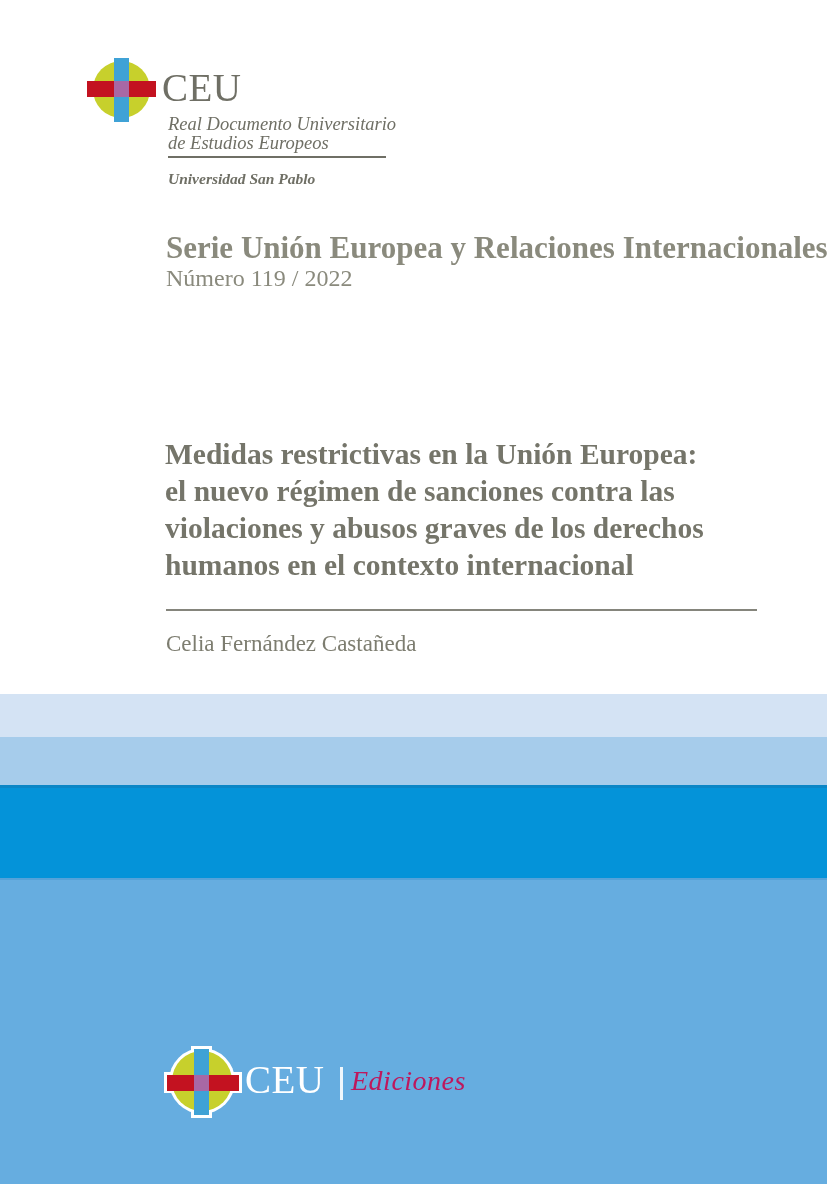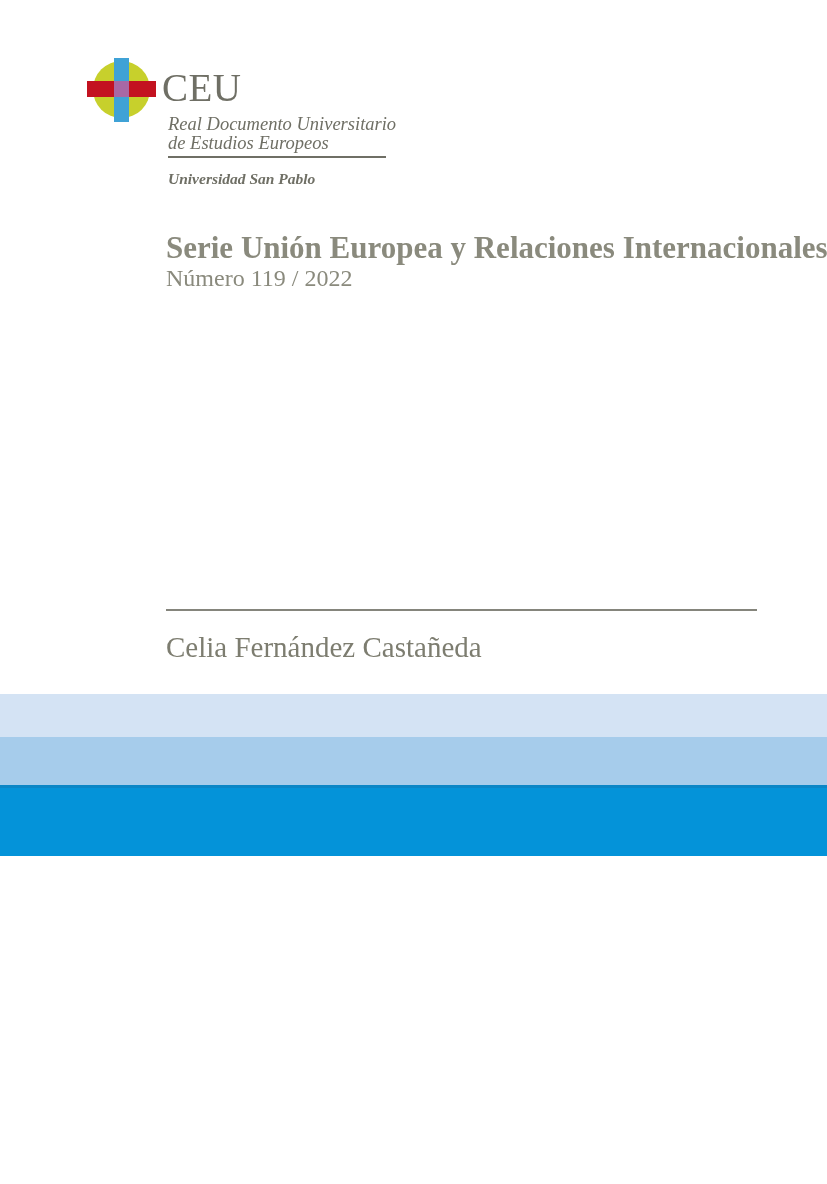--- a/index.html
+++ b/index.html
@@ -1,19 +1,19 @@
 <!DOCTYPE html>
 <html><head>
 <meta charset="utf-8">
 <style>
   html, body { margin: 0; padding: 0; background: #ffffff; }
   .page {
     position: relative;
     width: 827px;
-    height: 856px;
+    height: 1184px;
     background: #ffffff;
     overflow: hidden;
     font-family: "Liberation Serif", "DejaVu Serif", serif;
   }
 
   
   .logo-mark { position: absolute; left: 85px; top: 56px; width: 73px; height: 66px; }
   .logo-mark div { position: absolute; }
   .lm-circle  { left: 8px;  top: 5px;  width: 57px; height: 57px; border-radius: 50%; background: #c7d02c; }
   .lm-vbar    { left: 29px; top: 2px;  width: 15px; height: 64px; background: #3fa2d6; }
@@ -39,21 +39,21 @@
   
   .series-block { position: absolute; left: 166px; top: 232px; color: #8a8a7d; white-space: nowrap; }
   .series-l1 { font-size: 24px; line-height: 28px; }
   .series-l2 { font-size: 31px; line-height: 31px; font-weight: bold; }
   .series-l3 { font-size: 24px; line-height: 31px; }
 
   
   .title-block { position: absolute; left: 165px; top: 436px; color: #75756a; }
   .title-line { font-size: 29.5px; line-height: 37px; font-weight: bold; white-space: nowrap; }
   .title-rule { position: absolute; left: 166px; top: 609px; width: 591px; height: 2px; background: #85857c; }
-  .author-name { position: absolute; left: 166px; top: 630px; font-size: 29px; line-height: 1.2; color: #7d7d70; white-space: nowrap; }
+  .author-name { position: absolute; left: 166px; top: 630px; font-size: 23px; line-height: 1.2; color: #7d7d70; white-space: nowrap; }
 
   
   .band { position: absolute; left: 0; width: 827px; }
   .band-1 { top: 694px; height: 43px; background: #d4e3f4; }
   .band-2 { top: 737px; height: 48px; background: #a6cceb; }
   .band-3 { top: 785px; height: 93px; background: linear-gradient(#0b86c6 0 3px, #0493d9 3px); }
   .band-4 { top: 878px; height: 306px; background: linear-gradient(#55a2d9 0 2px, #66ade0 2px); }
 
   
   .footer-mark { position: absolute; left: 164px; top: 1044px; width: 78px; height: 76px; }
@@ -97,20 +97,26 @@
 
   <div class="logo-divider"></div>
 
   <div class="university-name">Universidad San Pablo</div>
 
   <div class="series-block">
     <div class="series-l2">Serie Unión Europea y Relaciones Internacionales</div>
     <div class="series-l3">Número 119 / 2022</div>
   </div>
 
+  <div class="title-block">
+    <div class="title-line">Medidas restrictivas en la Unión Europea:</div>
+    <div class="title-line">el nuevo régimen de sanciones contra las</div>
+    <div class="title-line">violaciones y abusos graves de los derechos</div>
+    <div class="title-line">humanos en el contexto internacional</div>
+  </div>
 
   <div class="title-rule"></div>
 
   <div class="author-name">Celia Fernández Castañeda</div>
 
   <div class="band band-1"></div>
   <div class="band band-2"></div>
   <div class="band band-3"></div>
   <div class="band band-4"></div>
 

